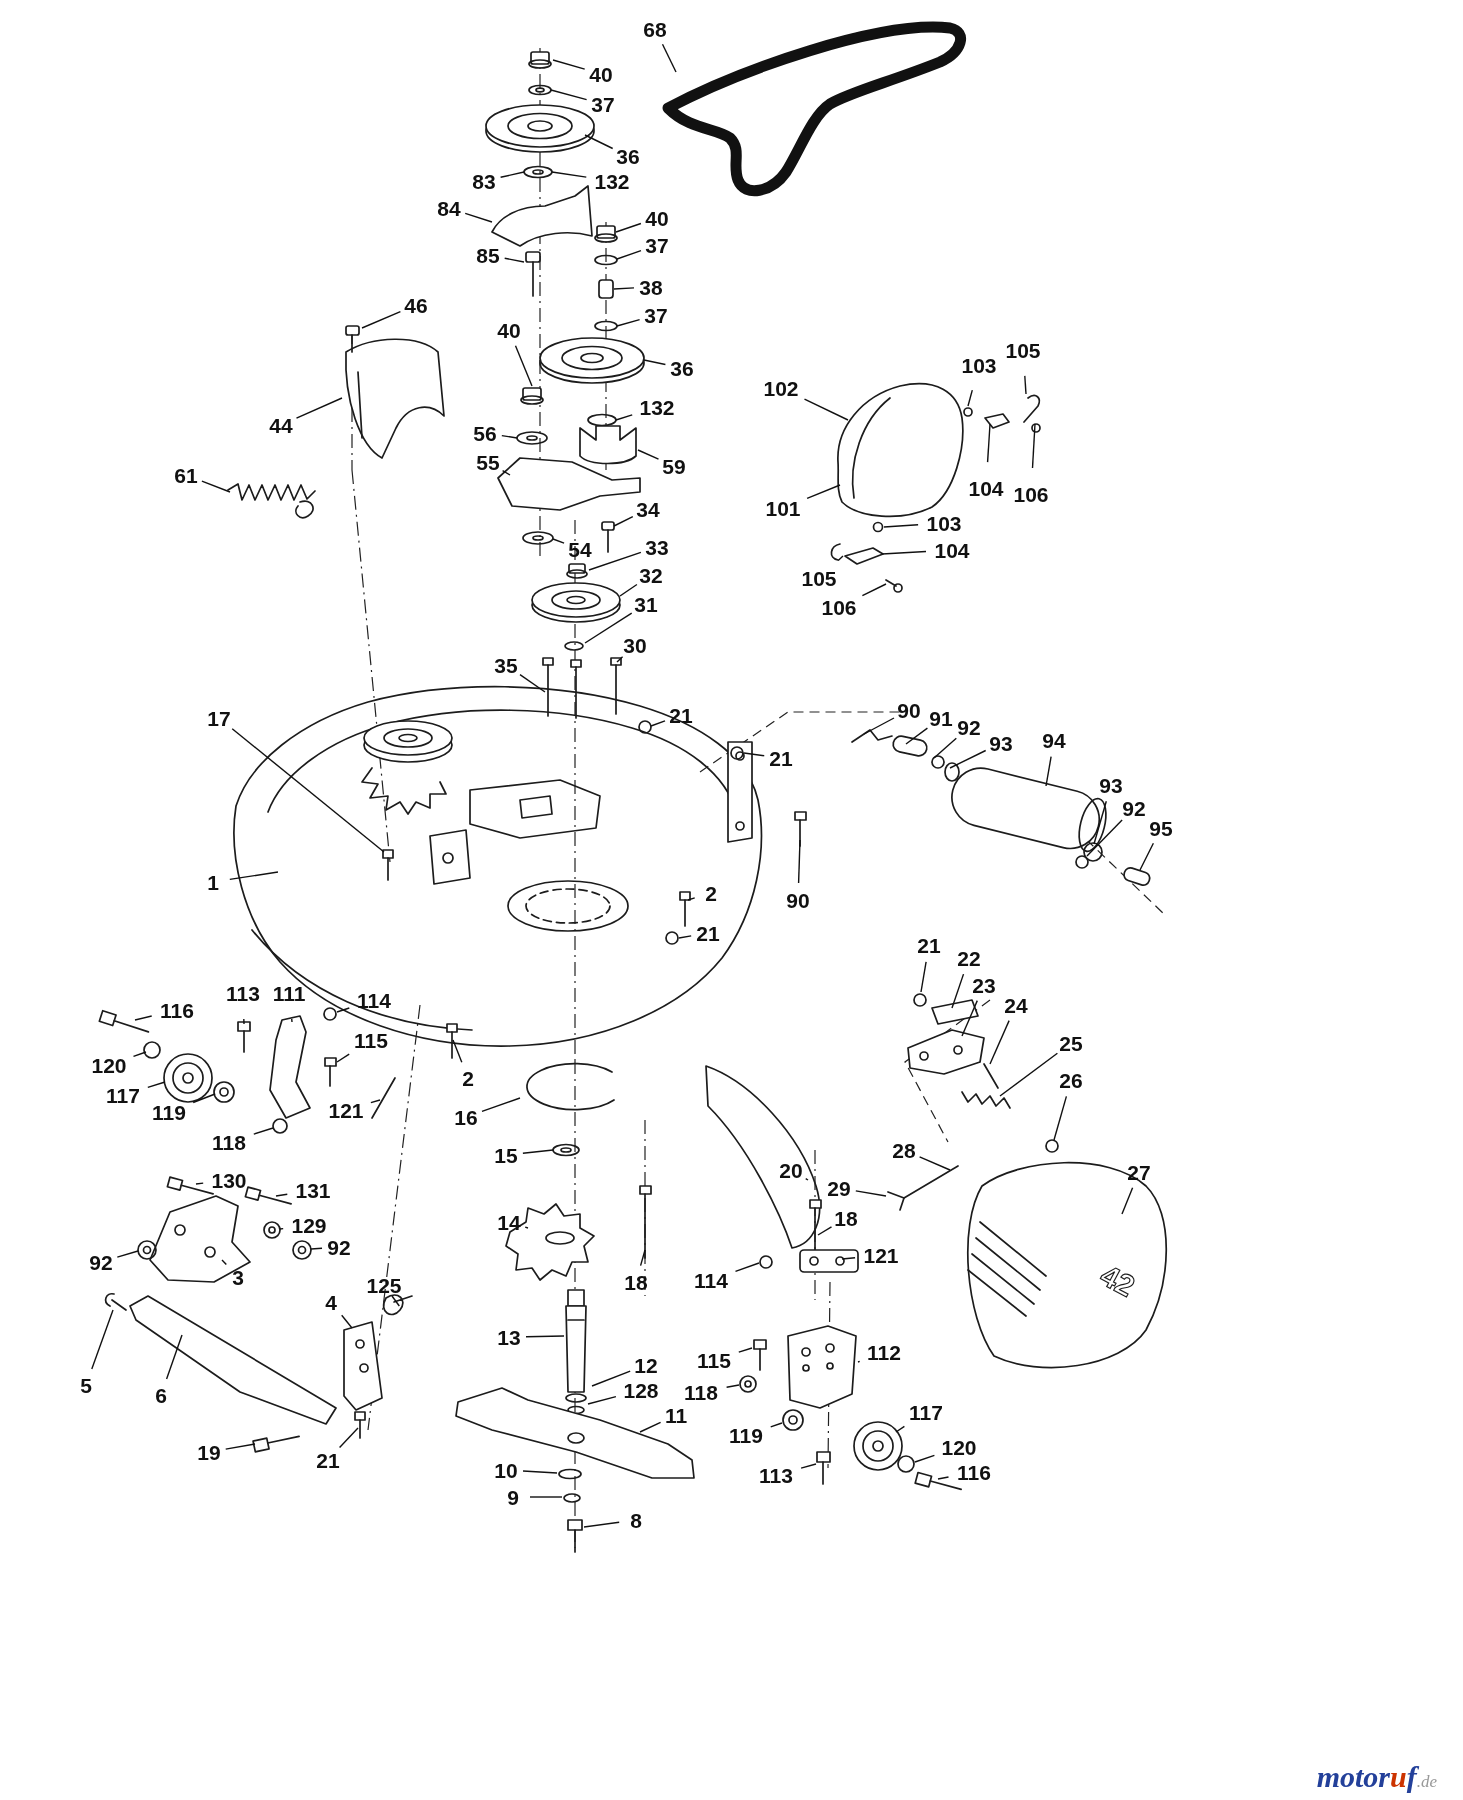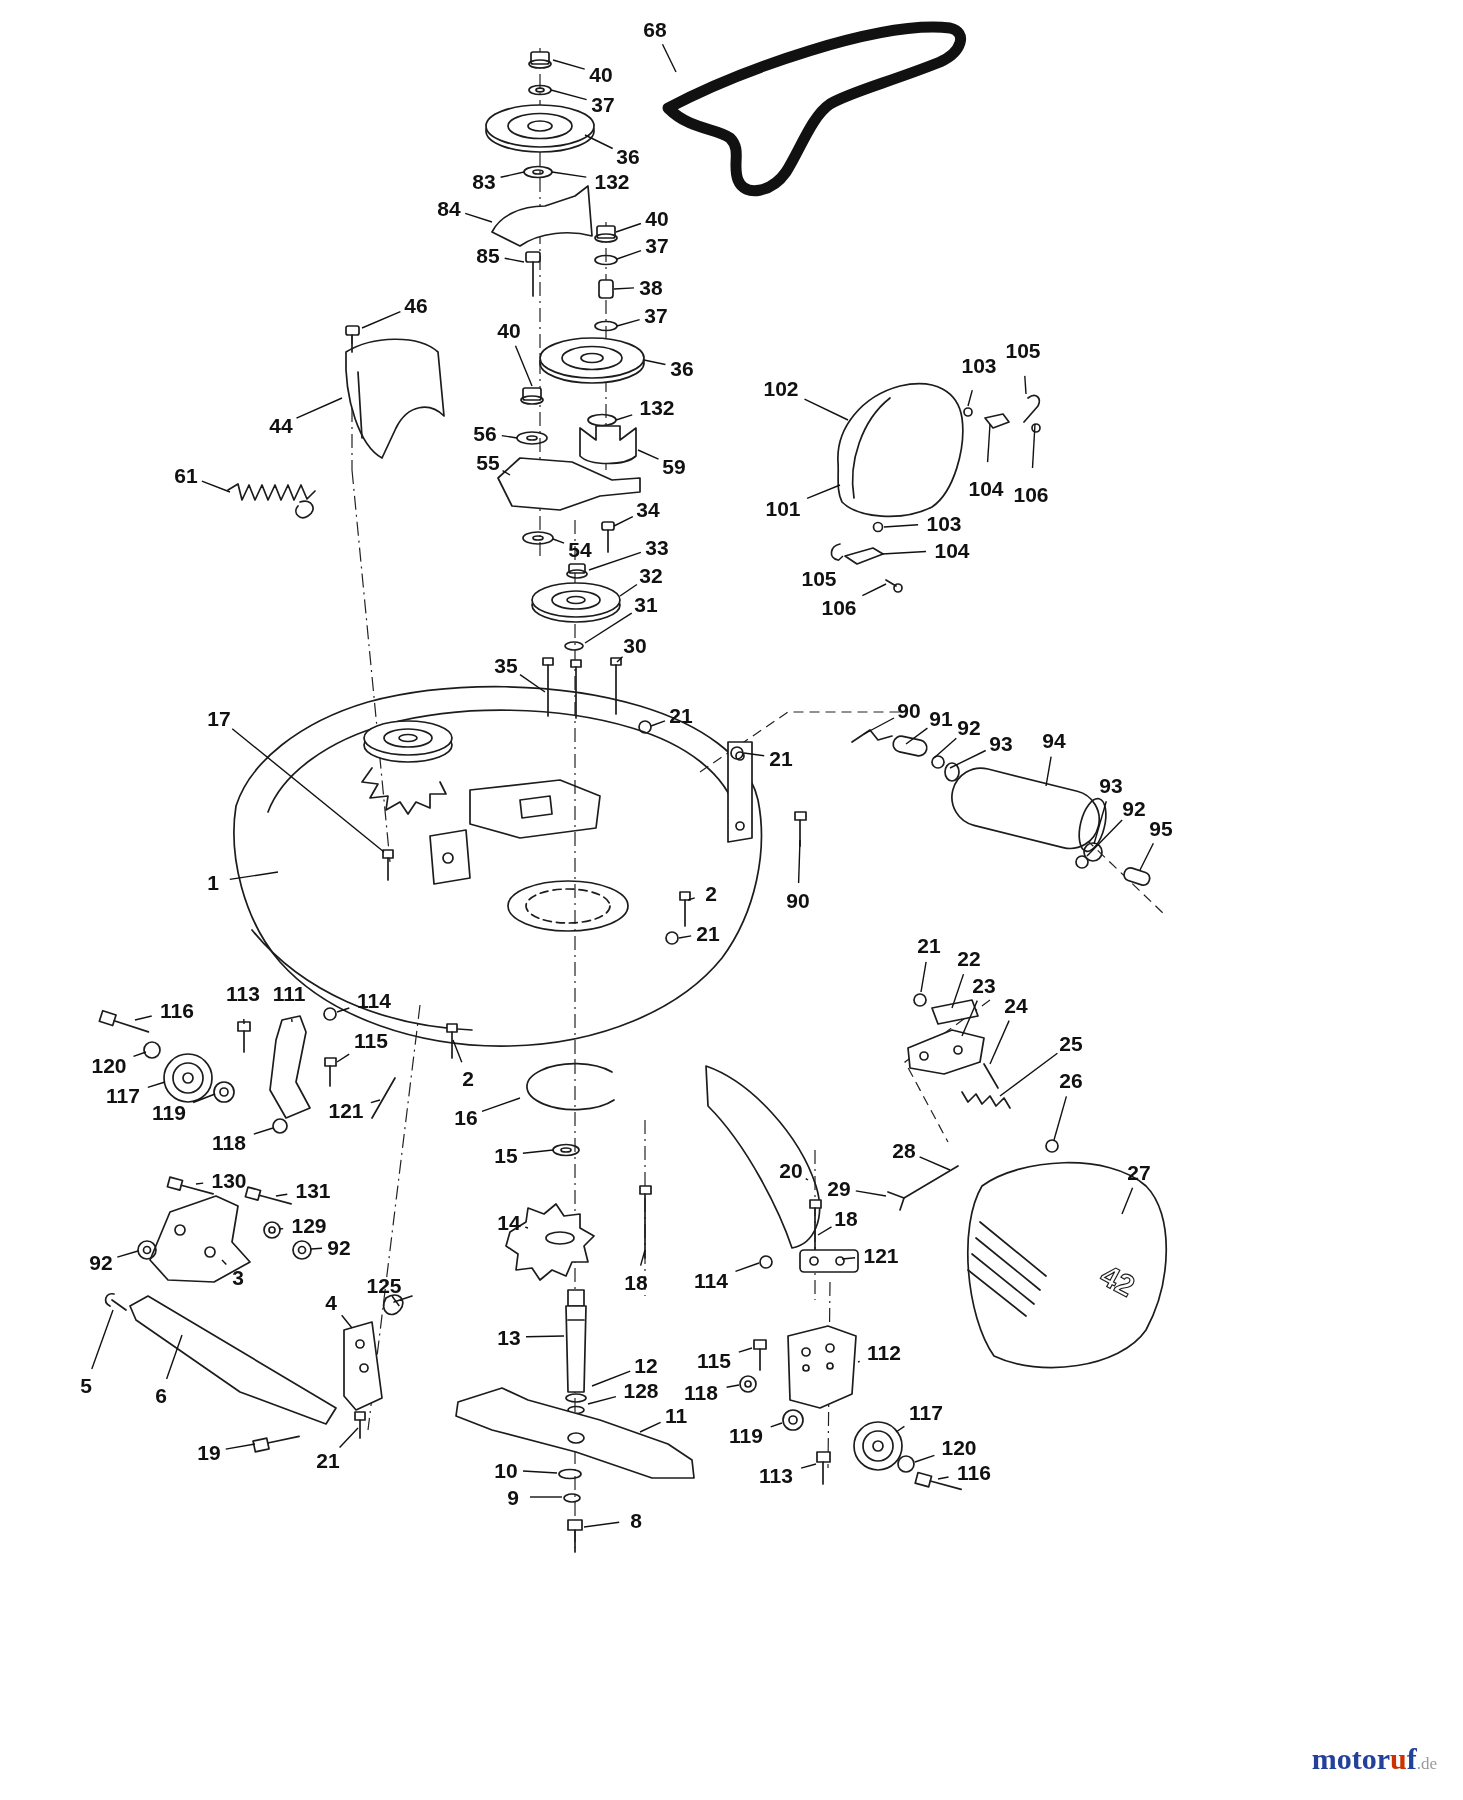--- a/index.html
+++ b/index.html
@@ -6,22 +6,22 @@
   .page{position:relative;width:1463px;height:1800px;background:#ffffff;overflow:hidden;
         font-family:"Liberation Sans",sans-serif;}
   svg{position:absolute;top:0;left:0;}
   .part{stroke:#1c1c1c;stroke-width:1.7;fill:none;stroke-linejoin:round;stroke-linecap:round;}
   .partfill{stroke:#1c1c1c;stroke-width:1.7;fill:#fff;stroke-linejoin:round;}
   .thick{stroke:#111;stroke-width:11;fill:none;stroke-linejoin:round;}
   .cl{stroke:#222;stroke-width:1.2;fill:none;stroke-dasharray:14 5 2 5;}
   .dash{stroke:#222;stroke-width:1.2;fill:none;stroke-dasharray:10 6;}
   .callout-text{font-family:"Liberation Sans",sans-serif;font-weight:700;font-size:21px;fill:#111;}
   .leader{stroke:#111;stroke-width:1.4;}
-  .watermark{position:absolute;right:26px;bottom:24px;font-family:"Liberation Serif",serif;
-             font-weight:700;font-size:30px;letter-spacing:0px;}
+  .watermark{position:absolute;right:26px;bottom:6px;font-family:"Liberation Serif",serif;
+             font-weight:700;font-size:30px;letter-spacing:0px;font-style:italic;}
   .wm-blue{color:#23409a;}
   .wm-red{color:#cc3300;}
   .wm-gray{color:#999;font-size:17px;font-weight:400;}
   .shield-num{font-family:"Liberation Sans",sans-serif;font-weight:700;font-size:30px;fill:none;stroke:#1c1c1c;stroke-width:1.2;}
 </style>
 </head>
 <body>
 
 <div class="page">
 

